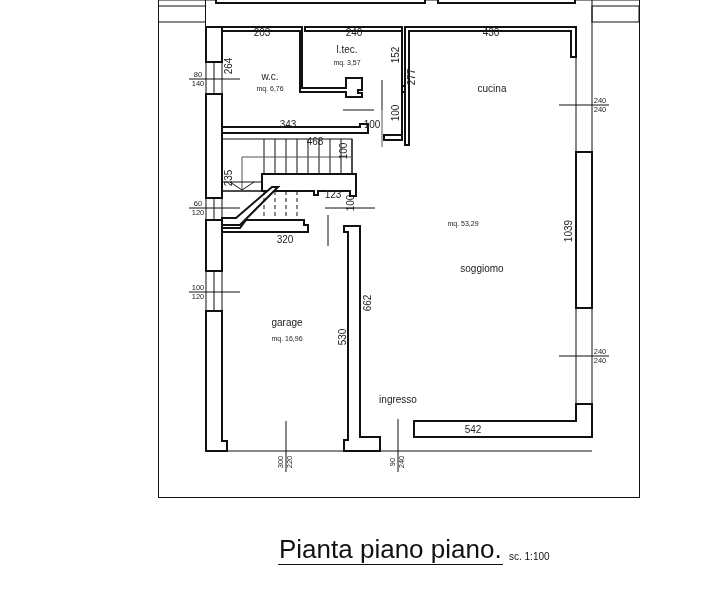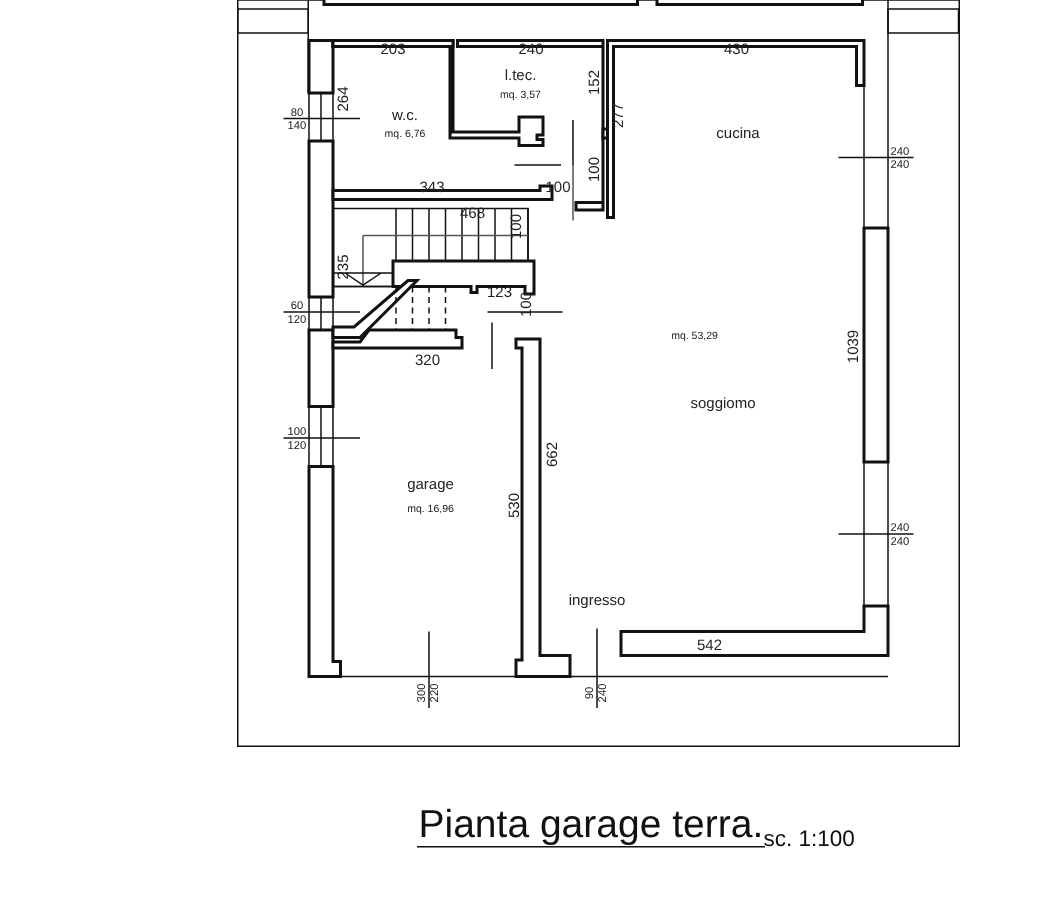--- a/index.html
+++ b/index.html
@@ -8,21 +8,21 @@
   .wall { fill:#ffffff; stroke:#111111; stroke-width:2; }
   .thin { stroke:#111111; stroke-width:1; fill:none; }
   .grey { stroke:#555555; stroke-width:1; fill:none; }
   .frame { fill:none; stroke:#111111; stroke-width:1; }
   text { fill:#222222; font-family:"Liberation Sans", sans-serif; }
   .room { font-size:10px; }
   .area { font-size:7px; }
   .dim { font-size:10px; }
   .win { font-size:7.5px; }
   .title { position:absolute; left:278px; top:534px; font-size:26px; color:#111; border-bottom:1.5px solid #111; line-height:30px; padding:0 1px; }
-  .scale { position:absolute; left:509px; top:551px; font-size:15px; color:#111; }
+  .scale { position:absolute; left:509px; top:551px; font-size:10px; color:#111; }
 </style>
 </head>
 <body>
 
 <svg width="705" height="615" viewBox="0 0 705 615">
 
   <rect class="frame" x="158.5" y="0" width="481" height="497.5"></rect>
 
   <rect class="wall" x="216" y="-4" width="209" height="7"></rect>
   <rect class="wall" x="438" y="-4" width="137" height="7"></rect>
@@ -139,14 +139,14 @@
   <text class="win" x="600" y="103" text-anchor="middle">240</text>
   <text class="win" x="600" y="112" text-anchor="middle">240</text>
   <text class="win" x="600" y="354" text-anchor="middle">240</text>
   <text class="win" x="600" y="363" text-anchor="middle">240</text>
   <text class="win" transform="translate(283,462) rotate(-90)" text-anchor="middle">300</text>
   <text class="win" transform="translate(292,462) rotate(-90)" text-anchor="middle">220</text>
   <text class="win" transform="translate(395,462) rotate(-90)" text-anchor="middle">90</text>
   <text class="win" transform="translate(404,462) rotate(-90)" text-anchor="middle">240</text>
 </svg>
 
-<div class="title">Pianta garage terra.</div>
+<div class="title">Pianta piano piano.</div>
 <div class="scale">sc. 1:100</div>
 
 </body></html>

